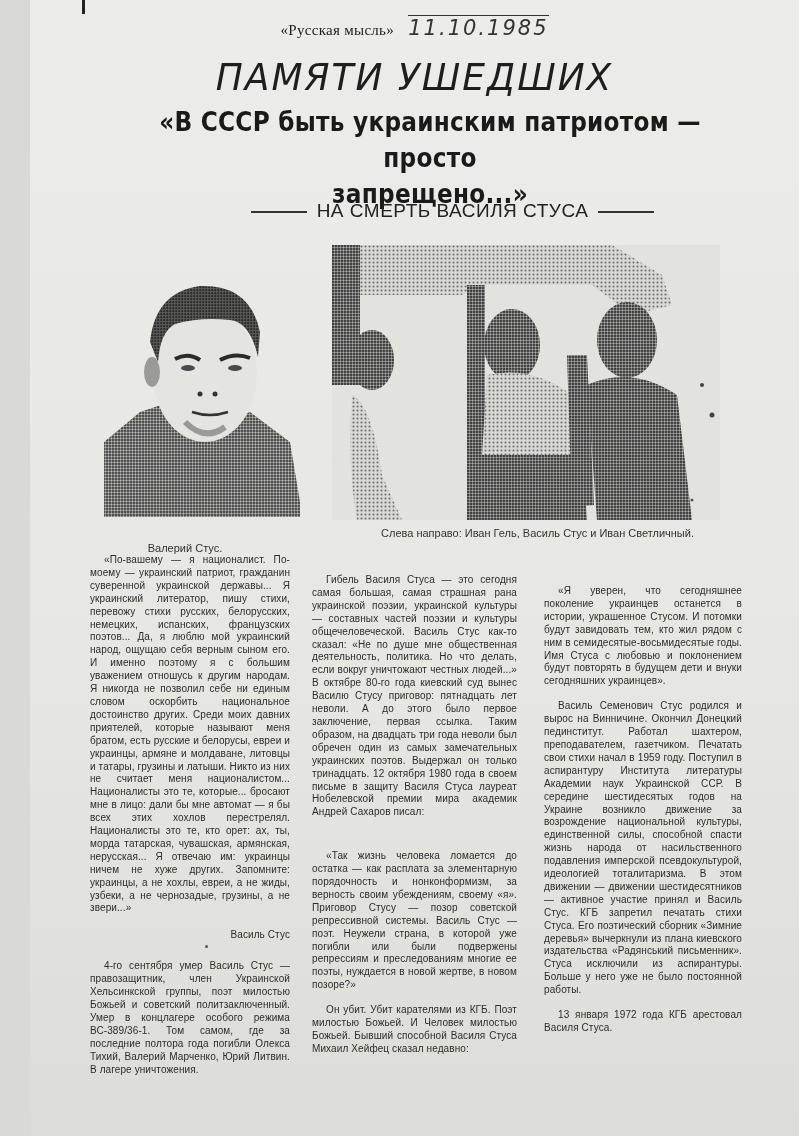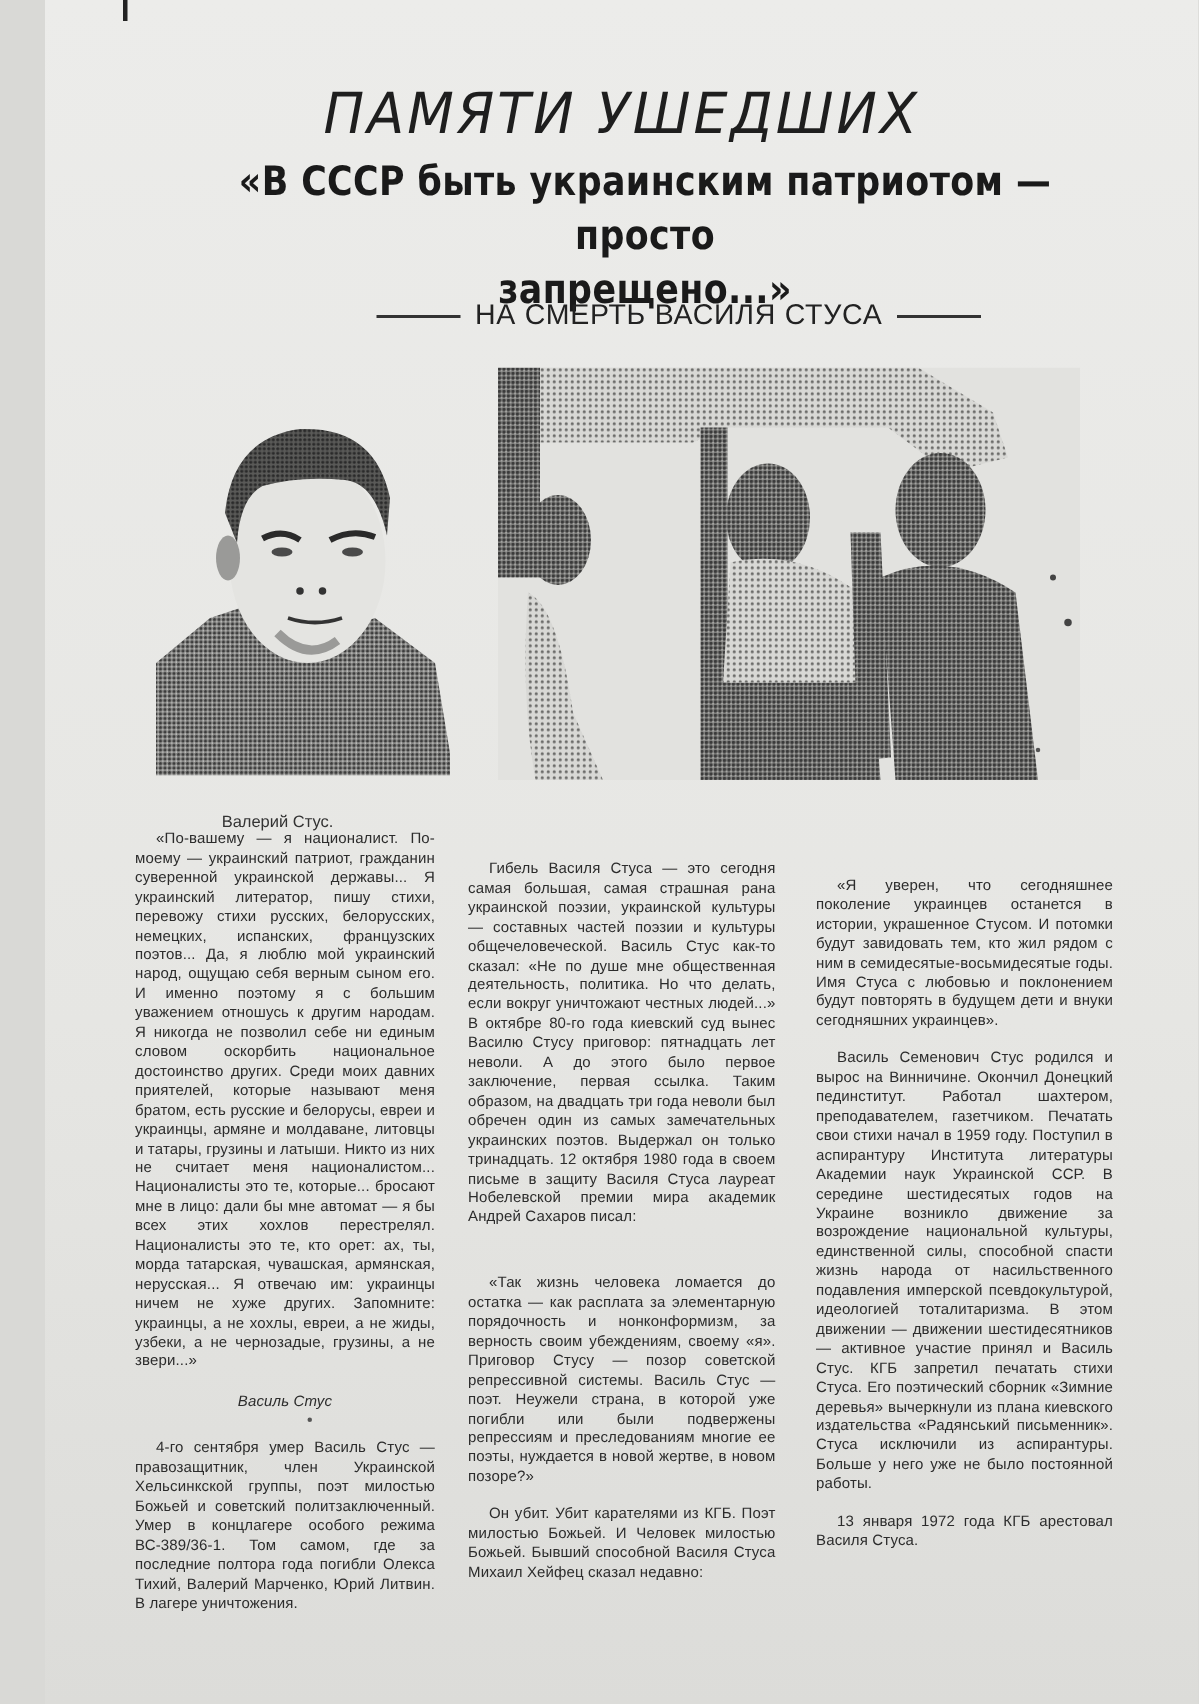--- a/index.html
+++ b/index.html
@@ -60,33 +60,37 @@
     }
     .cap2 {
       position: absolute; left: 300px; top: 526px; width: 415px; text-align: center;
       font-size: 11px; line-height: 14px; color: #333;
     }
     .col {
       position: absolute; font-size: 10px; line-height: 12.9px; color: #2c2c2c;
       text-align: justify; letter-spacing: 0.1px;
     }
     .col p { margin: 0 0 12px 0; text-indent: 14px; }
-    .col p.sig { text-align: center; text-indent: 0; margin: 14px 12px 18px; font-style: italic; }
+    .col p.sig { text-align: right; text-indent: 0; margin: 14px 0 18px; }
     .col p.quote { margin-top: 31px; }
     .c1 { left: 60px; top: 554px; width: 200px; }
     .c2 { left: 282px; top: 574px; width: 205px; }
     .c3 { left: 514px; top: 585px; width: 198px; }
     .dust { position: absolute; border-radius: 50%; background: #555; }
   </style>
 </head>
 <body>
 
 <div class="page">
   <div class="edge-mark"></div>
 
+  <div class="masthead">
+    <span class="paper">«Русская мысль»</span>
+    <span class="date">11.10.1985</span>
+  </div>
 
   <div class="rubric">ПАМЯТИ УШЕДШИХ</div>
 
   <div class="headline">
     <div>«В СССР быть украинским патриотом — просто</div>
     <div>запрещено...»</div>
   </div>
 
   <div class="subhead">
     <span class="rule"></span><span>НА СМЕРТЬ ВАСИЛЯ СТУСА</span><span class="rule"></span>
@@ -160,20 +164,21 @@
     <path d="M235 110 L255 110 L262 260 L240 262 Z" fill="url(#ht2)"></path>
 
     <ellipse cx="295" cy="95" rx="30" ry="38" fill="url(#ht2)"></ellipse>
     <path d="M255 140 Q300 120 345 150 L360 275 L265 275 Z" fill="url(#ht2)"></path>
 
     <circle cx="370" cy="140" r="2" fill="#444"></circle>
     <circle cx="380" cy="170" r="2.5" fill="#444"></circle>
     <circle cx="360" cy="255" r="1.5" fill="#555"></circle>
   </svg>
   <div class="cap2">
+    <div>Слева направо: Иван Гель, Василь Стус и Иван Светличный.</div>
   </div>
 
   <div class="col c1">
     <p>«По-вашему — я националист. По-моему — украинский патриот, гражданин суверенной украинской державы... Я украинский литератор, пишу стихи, перевожу стихи русских, белорусских, немецких, испанских, французских поэтов... Да, я люблю мой украинский народ, ощущаю себя верным сыном его. И именно поэтому я с большим уважением отношусь к другим народам. Я никогда не позволил себе ни единым словом оскорбить национальное достоинство других. Среди моих давних приятелей, которые называют меня братом, есть русские и белорусы, евреи и украинцы, армяне и молдаване, литовцы и татары, грузины и латыши. Никто из них не считает меня националистом... Националисты это те, которые... бросают мне в лицо: дали бы мне автомат — я бы всех этих хохлов перестрелял. Националисты это те, кто орет: ах, ты, морда татарская, чувашская, армянская, нерусская... Я отвечаю им: украинцы ничем не хуже других. Запомните: украинцы, а не хохлы, евреи, а не жиды, узбеки, а не чернозадые, грузины, а не звери...»</p>
     <p class="sig">Василь Стус</p>
     <p>4-го сентября умер Василь Стус — правозащитник, член Украинской Хельсинкской группы, поэт милостью Божьей и советский политзаключенный. Умер в концлагере особого режима ВС-389/36-1. Том самом, где за последние полтора года погибли Олекса Тихий, Валерий Марченко, Юрий Литвин. В лагере уничтожения.</p>
   </div>
 
   <div class="col c2">
     <p>Гибель Василя Стуса — это сегодня самая большая, самая страшная рана украинской поэзии, украинской культуры — составных частей поэзии и культуры общечеловеческой. Василь Стус как-то сказал: «Не по душе мне общественная деятельность, политика. Но что делать, если вокруг уничтожают честных людей...» В октябре 80-го года киевский суд вынес Василю Стусу приговор: пятнадцать лет неволи. А до этого было первое заключение, первая ссылка. Таким образом, на двадцать три года неволи был обречен один из самых замечательных украинских поэтов. Выдержал он только тринадцать. 12 октября 1980 года в своем письме в защиту Василя Стуса лауреат Нобелевской премии мира академик Андрей Сахаров писал:</p>

